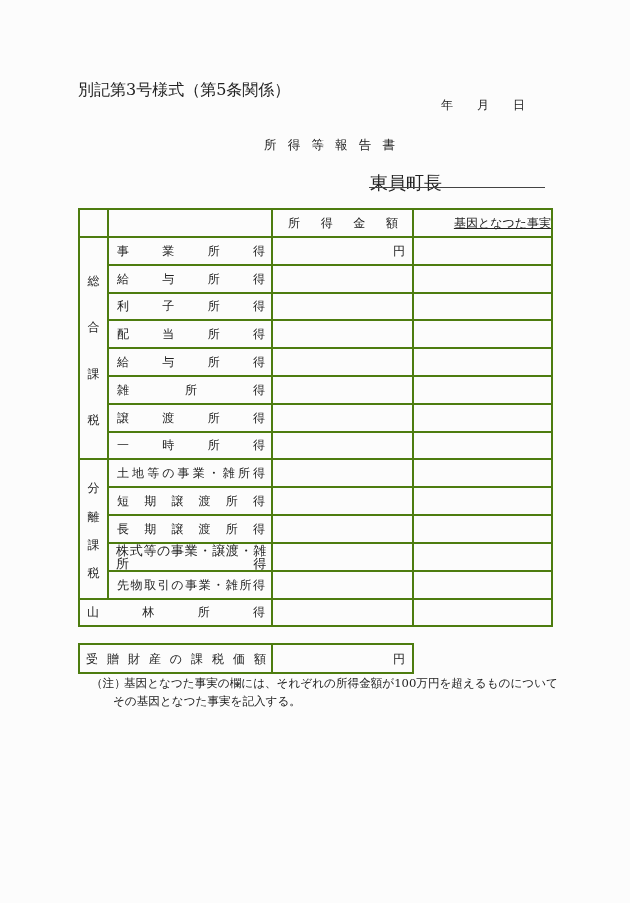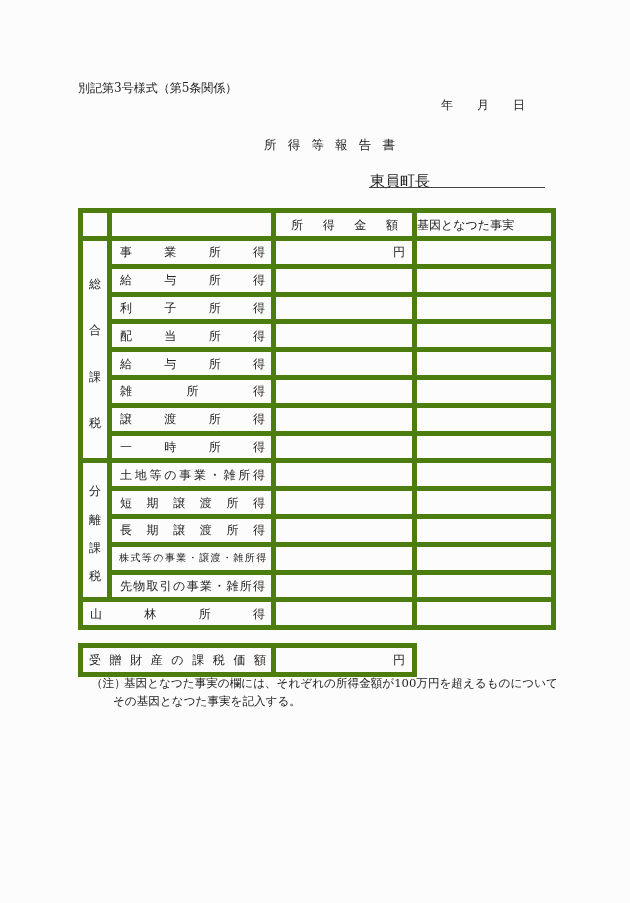--- a/index.html
+++ b/index.html
@@ -3,43 +3,43 @@
   <meta charset="utf-8">
   <style>
     html, body { margin: 0; padding: 0; }
     body {
       width: 630px; height: 903px; position: relative; overflow: hidden;
       background: #fcfcfc; color: #222;
       font-family: "DejaVu Serif", "Liberation Serif", serif;
       font-size: 12px;
     }
     .abs { position: absolute; white-space: nowrap; line-height: 1; }
-    .form-label { left: 78px; top: 82px; font-size: 12px; }
+    .form-label { left: 78px; top: 82px; font-size: 16px; }
     .date-part { top: 99px; font-size: 12px; }
     .title { left: 264px; top: 139px; font-size: 12.5px; letter-spacing: 11.2px; }
-    .addressee { left: 370px; top: 174px; font-size: 15px; }
+    .addressee { left: 370px; top: 174px; font-size: 18px; }
     .addressee-line { position: absolute; left: 369px; top: 187px; width: 176px; height: 1px; background: #444; }
 
     table { border-collapse: collapse; table-layout: fixed; position: absolute; }
-    td { border: 5px solid #4d7c0f; padding: 0; font-size: 12px; line-height: 1; }
+    td { border: 2px solid #4d7c0f; padding: 0; font-size: 12px; line-height: 1; }
     .income-table { left: 78px; top: 208px; width: 473px; }
     .income-table tr.head { height: 28px; }
     .income-table tr.row { height: 27.8px; }
     .gift-table { left: 78px; top: 643px; width: 334px; padding-left: 32px; }
     .gift-table tr { height: 29px; }
 
     .dist {
       text-align: justify; text-align-last: justify;
       white-space: normal; word-break: break-all;
     }
     .lbl .dist { padding: 0 6px 0 8px; }
-    .lbl .dist.compact { padding: 0 5px 0 7px; font-size: 10px; letter-spacing: -0.2px; }
+    .lbl .dist.compact { padding: 0 5px 0 7px; font-size: 13px; letter-spacing: -0.2px; }
     .span2 .dist { padding: 0 6px 0 7px; }
     .hdr-amount .dist { padding: 0 14px 0 15px; }
-    .hdr-cause { text-align: left; }
+    .hdr-cause { text-align: right; text-decoration: underline; }
     .amt { text-align: right; padding-right: 7px; }
     .cat { vertical-align: top; }
     .vstack { display: flex; flex-direction: column; justify-content: space-between; align-items: center; }
     .vstack span { display: block; line-height: 13px; }
     .vstack.sogo { margin-top: 37px; height: 152px; }
     .vstack.bunri { margin-top: 22px; height: 98px; }
     .gift-label .dist { padding: 0 5px 0 6px; }
 
     .note { font-size: 11.6px; }
     .note-marker { left: 91px; top: 678px; }

